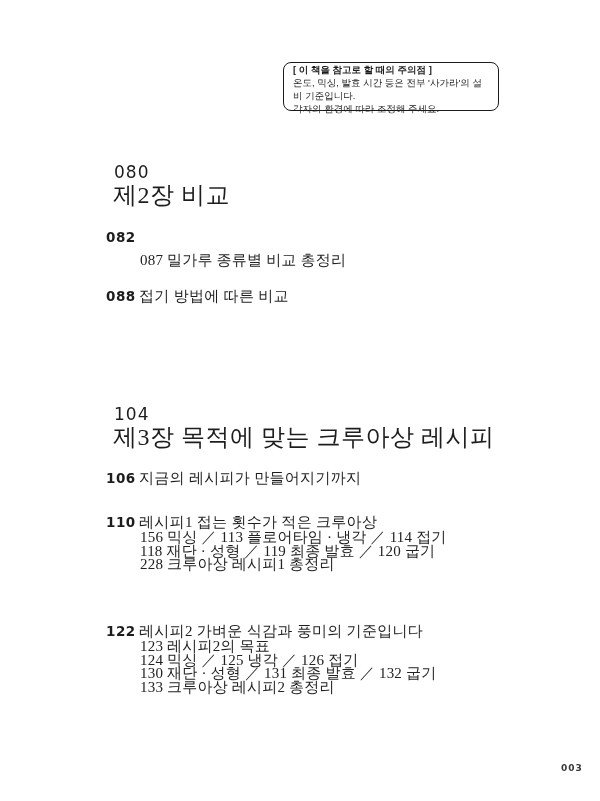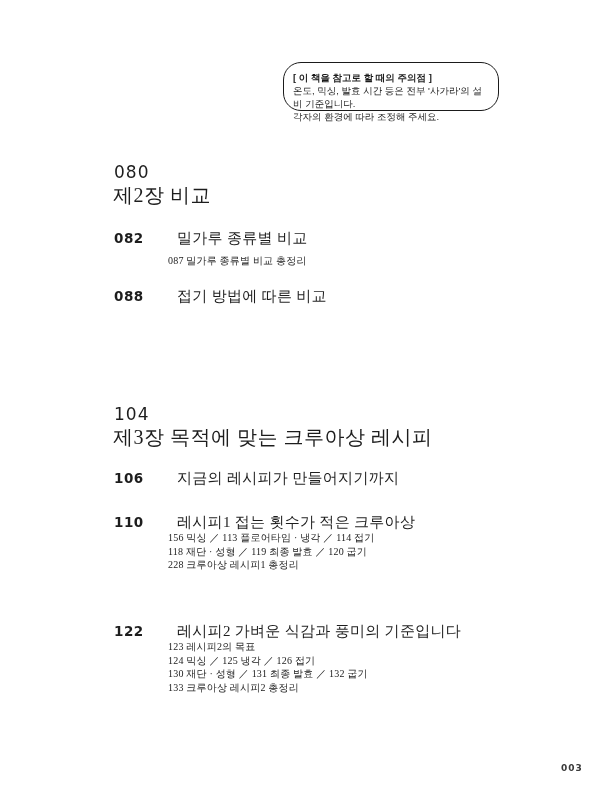--- a/index.html
+++ b/index.html
@@ -17,22 +17,22 @@
     overflow: hidden;
   }
 
   
   .note-box {
     position: absolute;
     left: 283px; top: 62px;
     width: 216px; height: 49px;
     box-sizing: border-box;
     border: 1.5px solid #1b1b1b;
-    border-radius: 18px;
-    padding: 8px 9px 5px 9px;
+    border-radius: 8px;
+    padding: 0 9px 5px 9px;
     font-family: "Liberation Sans", "DejaVu Sans", sans-serif;
     font-size: 9.5px;
     line-height: 13px;
     color: #1b1b1b;
   }
   .note-title { font-weight: 700; }
   .note-line  { font-weight: 500; }
 
   
   .ch-num {
@@ -41,60 +41,58 @@
     font-family: "DejaVu Sans", "Liberation Sans", sans-serif;
     font-size: 17px;
     font-weight: 500;
     letter-spacing: 1px;
     line-height: 20px;
     color: #1d1d1d;
   }
   .ch-title {
     position: absolute;
     left: 113px;
-    font-size: 20px;
+    font-size: 24px;
     font-weight: 500;
     letter-spacing: 0.5px;
     line-height: 23px;
     color: #1d1d1d;
   }
 
   
   .entry {
     position: absolute;
-    left: 114px;
+    left: 106px;
     display: flex;
     align-items: baseline;
     white-space: nowrap;
-    gap: 30px;
   }
   .entry .num {
     width: 33px;
     font-family: "DejaVu Sans", "Liberation Sans", sans-serif;
     font-size: 13.5px;
     font-weight: 700;
     letter-spacing: 0.5px;
   }
   .entry .title {
     font-size: 15px;
     font-weight: 500;
     letter-spacing: 0.3px;
   }
 
   
   .sublist {
     position: absolute;
     left: 140px;
-    font-size: 10px;
+    font-size: 15px;
     font-weight: 500;
     line-height: 13.5px;
     letter-spacing: 0.2px;
     white-space: nowrap;
     color: #222222;
-    margin-left: 28px;
   }
 
   
   .folio {
     position: absolute;
     left: 561px; top: 763px;
     font-family: "DejaVu Sans", "Liberation Sans", sans-serif;
     font-size: 9px;
     font-weight: 600;
     letter-spacing: 1px;
@@ -110,21 +108,20 @@
     <div class="note-title">[ 이 책을 참고로 할 때의 주의점 ]</div>
     <div class="note-line">온도, 믹싱, 발효 시간 등은 전부 '사가라'의 설비 기준입니다.</div>
     <div class="note-line">각자의 환경에 따라 조정해 주세요.</div>
   </div>
 
   <div class="ch-num" style="top:162px">080</div>
   <div class="ch-title" style="top:184px">제2장 비교</div>
 
   <div class="entry" style="top:229px">
     <span class="num">082</span>
-    <span class="title">밀가루 종류별 비교</span>
   </div>
   <div class="sublist" style="top:254px">
     <div>087 밀가루 종류별 비교 총정리</div>
   </div>
 
   <div class="entry" style="top:287px">
     <span class="num">088</span>
     <span class="title">접기 방법에 따른 비교</span>
   </div>
 

